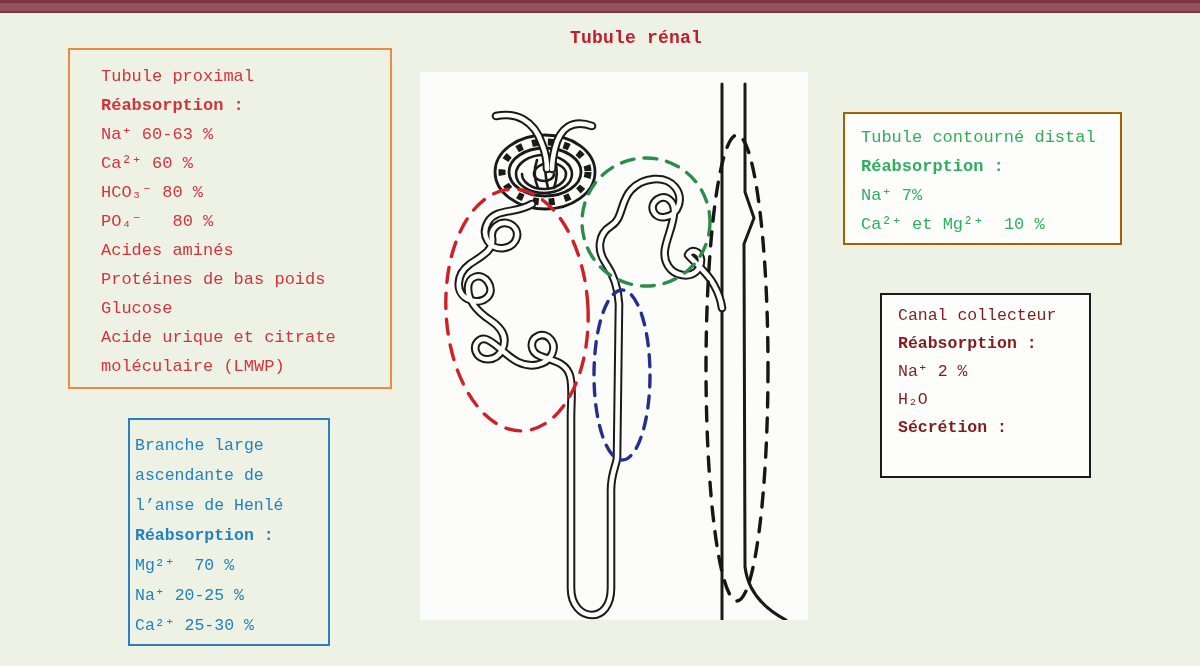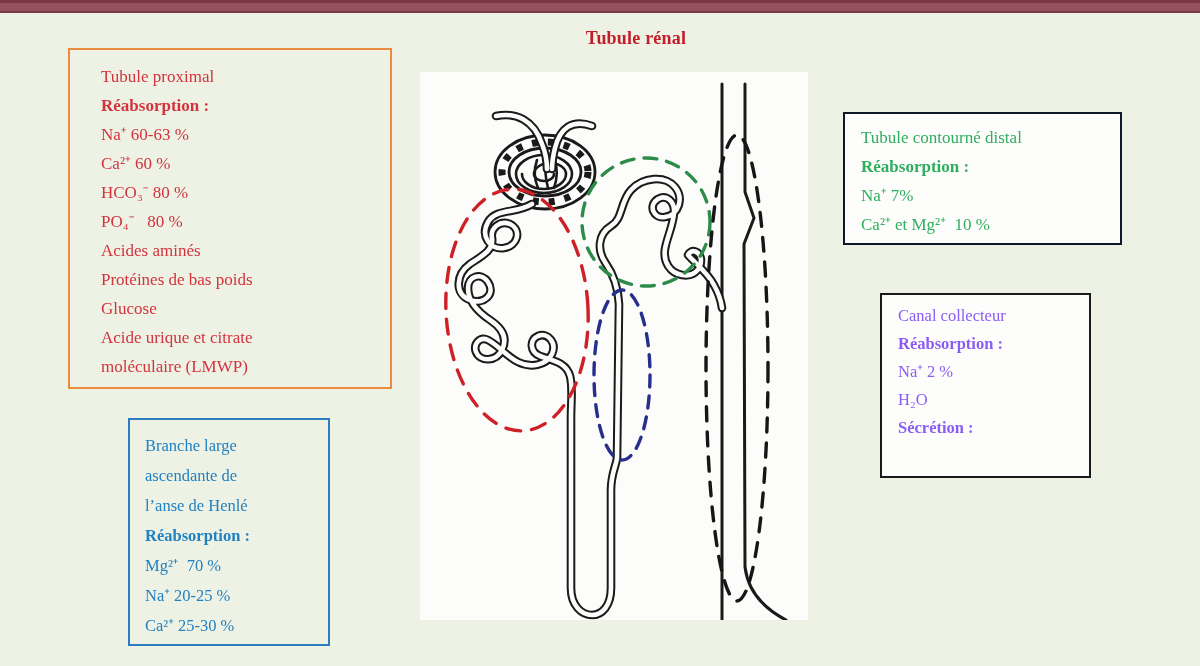--- a/index.html
+++ b/index.html
@@ -1,19 +1,19 @@
 <!DOCTYPE html>
 <html><head>
 <meta charset="utf-8">
 <style>
   html,body{margin:0;padding:0;background:#eef2e5;}
   #stage{
     position:relative;width:1200px;height:666px;overflow:hidden;
     background:#eef2e5;
-    font-family:Liberation Serif, serif;
+    font-family:Liberation Mono, monospace;
   }
   .topbar{
     position:absolute;left:0;top:0;width:1200px;height:13px;
     background:#94525f;
     border-top:3px solid #7a3845;border-bottom:2px solid #7a3845;
     box-sizing:border-box;
   }
   .figure-title{
     position:absolute;left:420px;top:28px;width:432px;
     text-align:center;font-size:18px;font-weight:bold;color:#c11d2b;
@@ -23,32 +23,32 @@
   .note .ln{white-space:pre;}
   .note .b{font-weight:bold;}
 
   .box-proximal{
     left:68px;top:48px;width:324px;height:341px;
     border:2px solid #ec8a3e;padding:12px 31px;
     color:#d3333d;font-size:17px;line-height:29px;
   }
   .box-henle{
     left:128px;top:418px;width:202px;height:228px;
-    border:2px solid #2b7fc0;padding:11px 15px;
+    border:2px solid #2b7fc0;padding:11px 5px;
     color:#2181c1;font-size:16.5px;line-height:30px;
   }
   .box-distal{
     left:843px;top:112px;width:279px;height:133px;
-    border:2px solid #0f172a;background:#fdfdfb;padding:9px 16px;
+    border:2px solid #a16207;background:#fdfdfb;padding:9px 16px;
     color:#2fae5e;font-size:17px;line-height:29px;
   }
   .box-collecting{
     left:880px;top:293px;width:211px;height:185px;
     border:2px solid #1a1a1a;background:#fdfdfb;padding:7px 16px;
-    color:#8b5cf6;font-size:16.5px;line-height:28px;
+    color:#7f1d1d;font-size:16.5px;line-height:28px;
   }
 
   .panel{
     position:absolute;left:420px;top:72px;width:388px;height:548px;
     background:#fcfcfa;
   }
   .panel svg{display:block;width:388px;height:548px;}
 
   .ln28{fill:none;stroke:#1a1a1a;stroke-width:2.8;}
   .capsule-dashes{fill:none;stroke:#1a1a1a;stroke-width:7;stroke-dasharray:6 10;}

